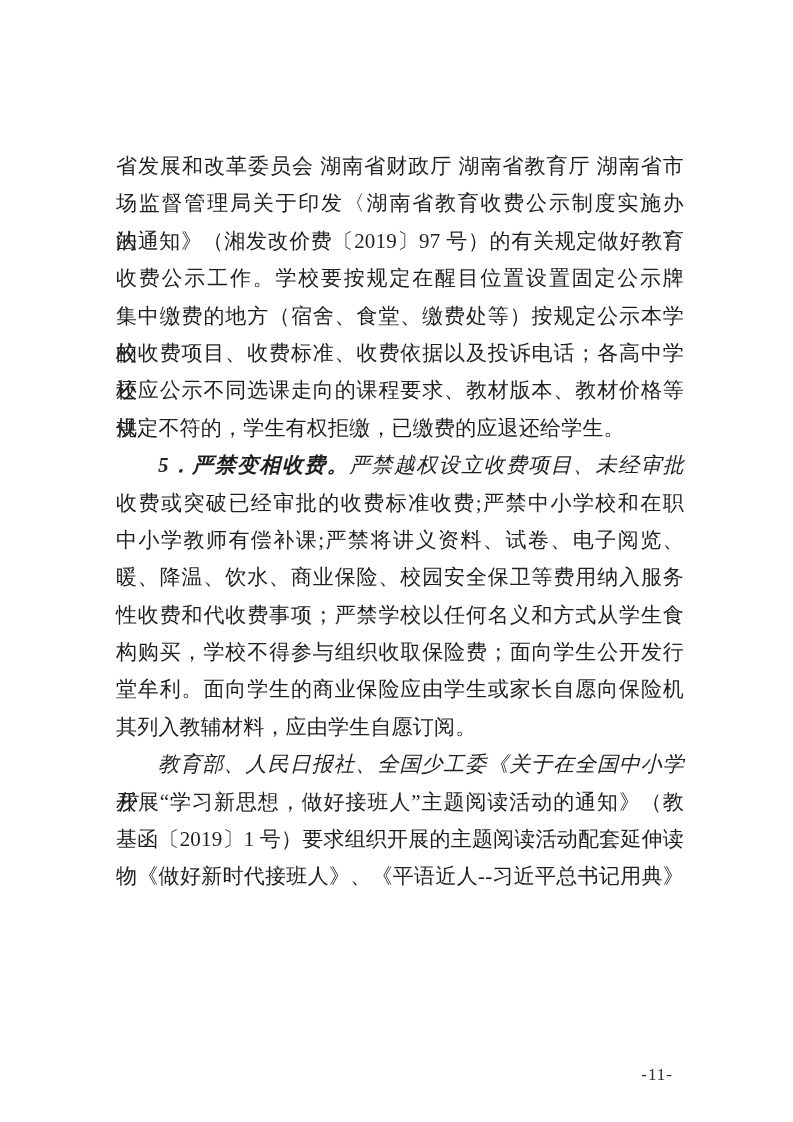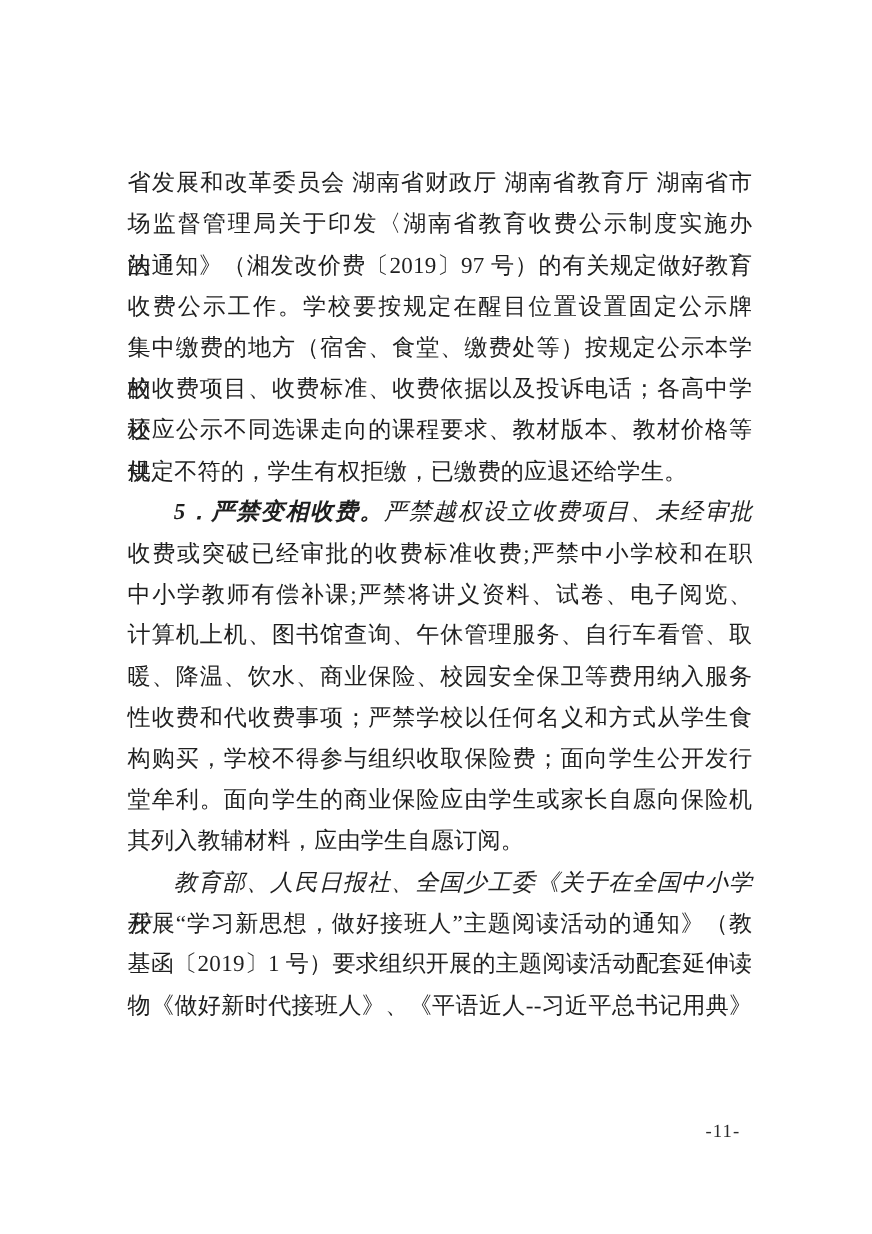--- a/index.html
+++ b/index.html
@@ -39,21 +39,21 @@
   }
   .line.indent {
     text-indent: 42px;
     font-style: italic;
   }
   .line b, .line .lead-bold {
     font-weight: bold;
   }
   .page-number {
     position: absolute;
-    top: 1018px;
+    top: 1064px;
     right: 120px;
     font-size: 17px;
     line-height: 22px;
     color: #2a2a2a;
     letter-spacing: 1px;
   }
 </style>
 </head>
 <body>
 
@@ -63,21 +63,20 @@
     <div class="line">场监督管理局关于印发〈湖南省教育收费公示制度实施办法〉</div>
     <div class="line">的通知》（湘发改价费〔2019〕97 号）的有关规定做好教育</div>
     <div class="line">收费公示工作。学校要按规定在醒目位置设置固定公示牌</div>
     <div class="line">集中缴费的地方（宿舍、食堂、缴费处等）按规定公示本学校</div>
     <div class="line">的收费项目、收费标准、收费依据以及投诉电话；各高中学校</div>
     <div class="line">还应公示不同选课走向的课程要求、教材版本、教材价格等供</div>
     <div class="line short">规定不符的，学生有权拒缴，已缴费的应退还给学生。</div>
     <div class="line indent"><span class="lead-bold">5．严禁变相收费。</span><span>严禁越权设立收费项目、未经审批</span></div>
     <div class="line">收费或突破已经审批的收费标准收费;严禁中小学校和在职</div>
     <div class="line">中小学教师有偿补课;严禁将讲义资料、试卷、电子阅览、</div>
-    <div class="line">计算机上机、图书馆查询、午休管理服务、自行车看管、取</div>
     <div class="line">暖、降温、饮水、商业保险、校园安全保卫等费用纳入服务</div>
     <div class="line">性收费和代收费事项；严禁学校以任何名义和方式从学生食</div>
     <div class="line">构购买，学校不得参与组织收取保险费；面向学生公开发行</div>
     <div class="line">堂牟利。面向学生的商业保险应由学生或家长自愿向保险机</div>
     <div class="line short">其列入教辅材料，应由学生自愿订阅。</div>
     <div class="line indent">教育部、人民日报社、全国少工委《关于在全国中小学校</div>
     <div class="line">开展“学习新思想，做好接班人”主题阅读活动的通知》（教</div>
     <div class="line">基函〔2019〕1 号）要求组织开展的主题阅读活动配套延伸读</div>
     <div class="line">物《做好新时代接班人》、《平语近人--习近平总书记用典》</div>
   </div>

